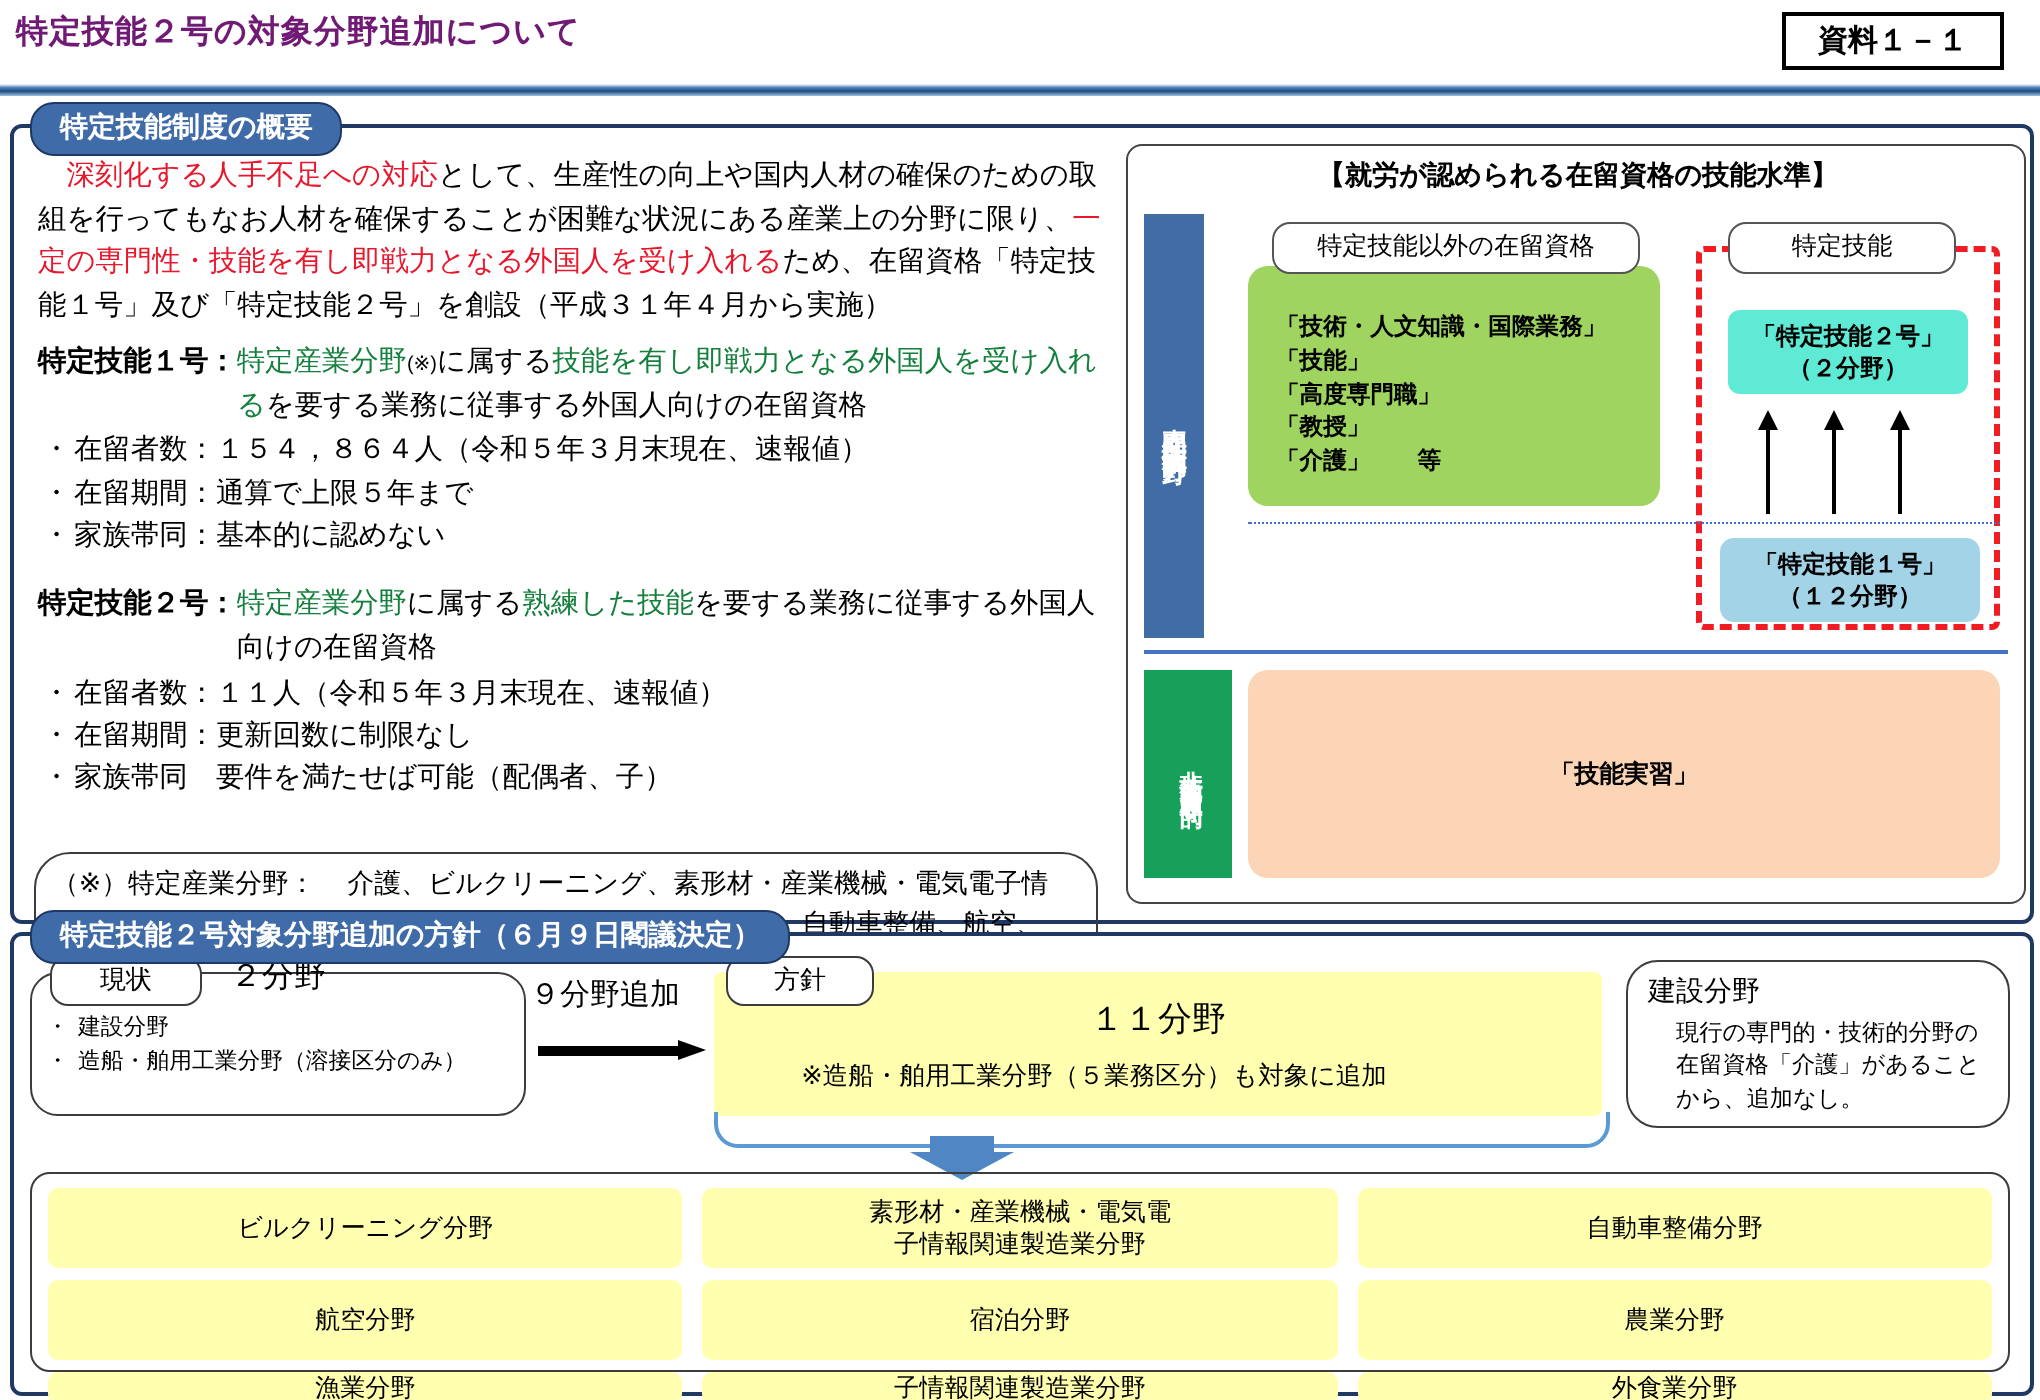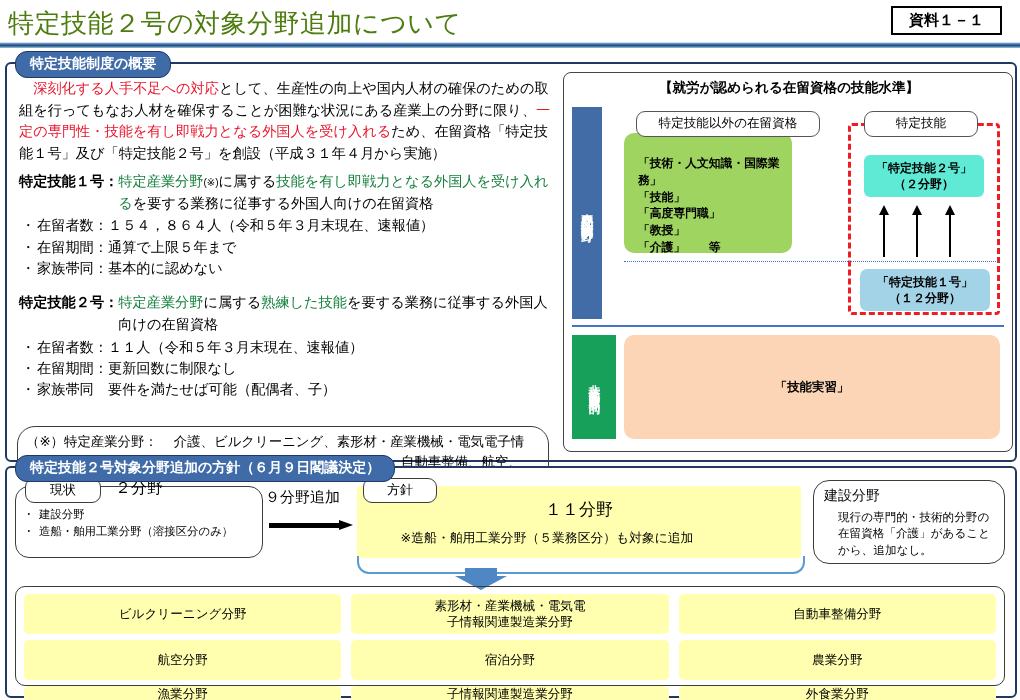--- a/index.html
+++ b/index.html
@@ -10,22 +10,22 @@
     color:#000000;
     overflow:hidden;
     position:relative;
   }
   
   #title-bar{
     position:absolute;left:0;top:0;width:1020px;height:44px;
   }
   #doc-title{
     position:absolute;left:8px;top:6px;
-    font-size:26px;font-weight:normal;letter-spacing:.5px;
-    color:#4d7c0f;
+    font-size:16px;font-weight:bold;letter-spacing:.5px;
+    color:#701a75;
   }
   #doc-badge{
     position:absolute;right:18px;top:6px;
     border:2px solid #000;background:#fff;
     padding:3px 16px;font-size:15px;font-weight:bold;
   }
   #title-rule{
     position:absolute;left:0;top:42px;width:1020px;height:6px;
     background:linear-gradient(to bottom,#ffffff 0%,#4f81bd 30%,#1f4e79 60%,#9dc3e6 100%);
   }
@@ -91,21 +91,21 @@
             writing-mode:vertical-rl;text-orientation:upright;
             flex-direction:row;gap:0px;font-size:11.5px;}
   #vbar-non span{display:block;}
   .tab-label{
     position:absolute;background:#fff;border:1.4px solid #555;border-radius:9px;
     font-size:12.6px;text-align:center;padding:3px 0 4px;z-index:6;
   }
   #tab-other{left:72px;top:38px;width:182px;}
   #tab-ssw{left:300px;top:38px;width:112px;}
   #box-green{
-    position:absolute;left:60px;top:60px;width:168px;height:120px;
+    position:absolute;left:60px;top:60px;width:206px;height:120px;
     background:#9ed45f;border-radius:10px;
     font-size:11.8px;font-weight:bold;line-height:1.42;
     padding:22px 0 0 14px;box-sizing:border-box;
   }
   #red-dashed{
     position:absolute;left:284px;top:50px;width:152px;height:192px;
     border:3.5px dashed #ef1c24;border-radius:4px;box-sizing:border-box;
   }
   #box-ssw2{
     position:absolute;left:300px;top:82px;width:120px;height:42px;

